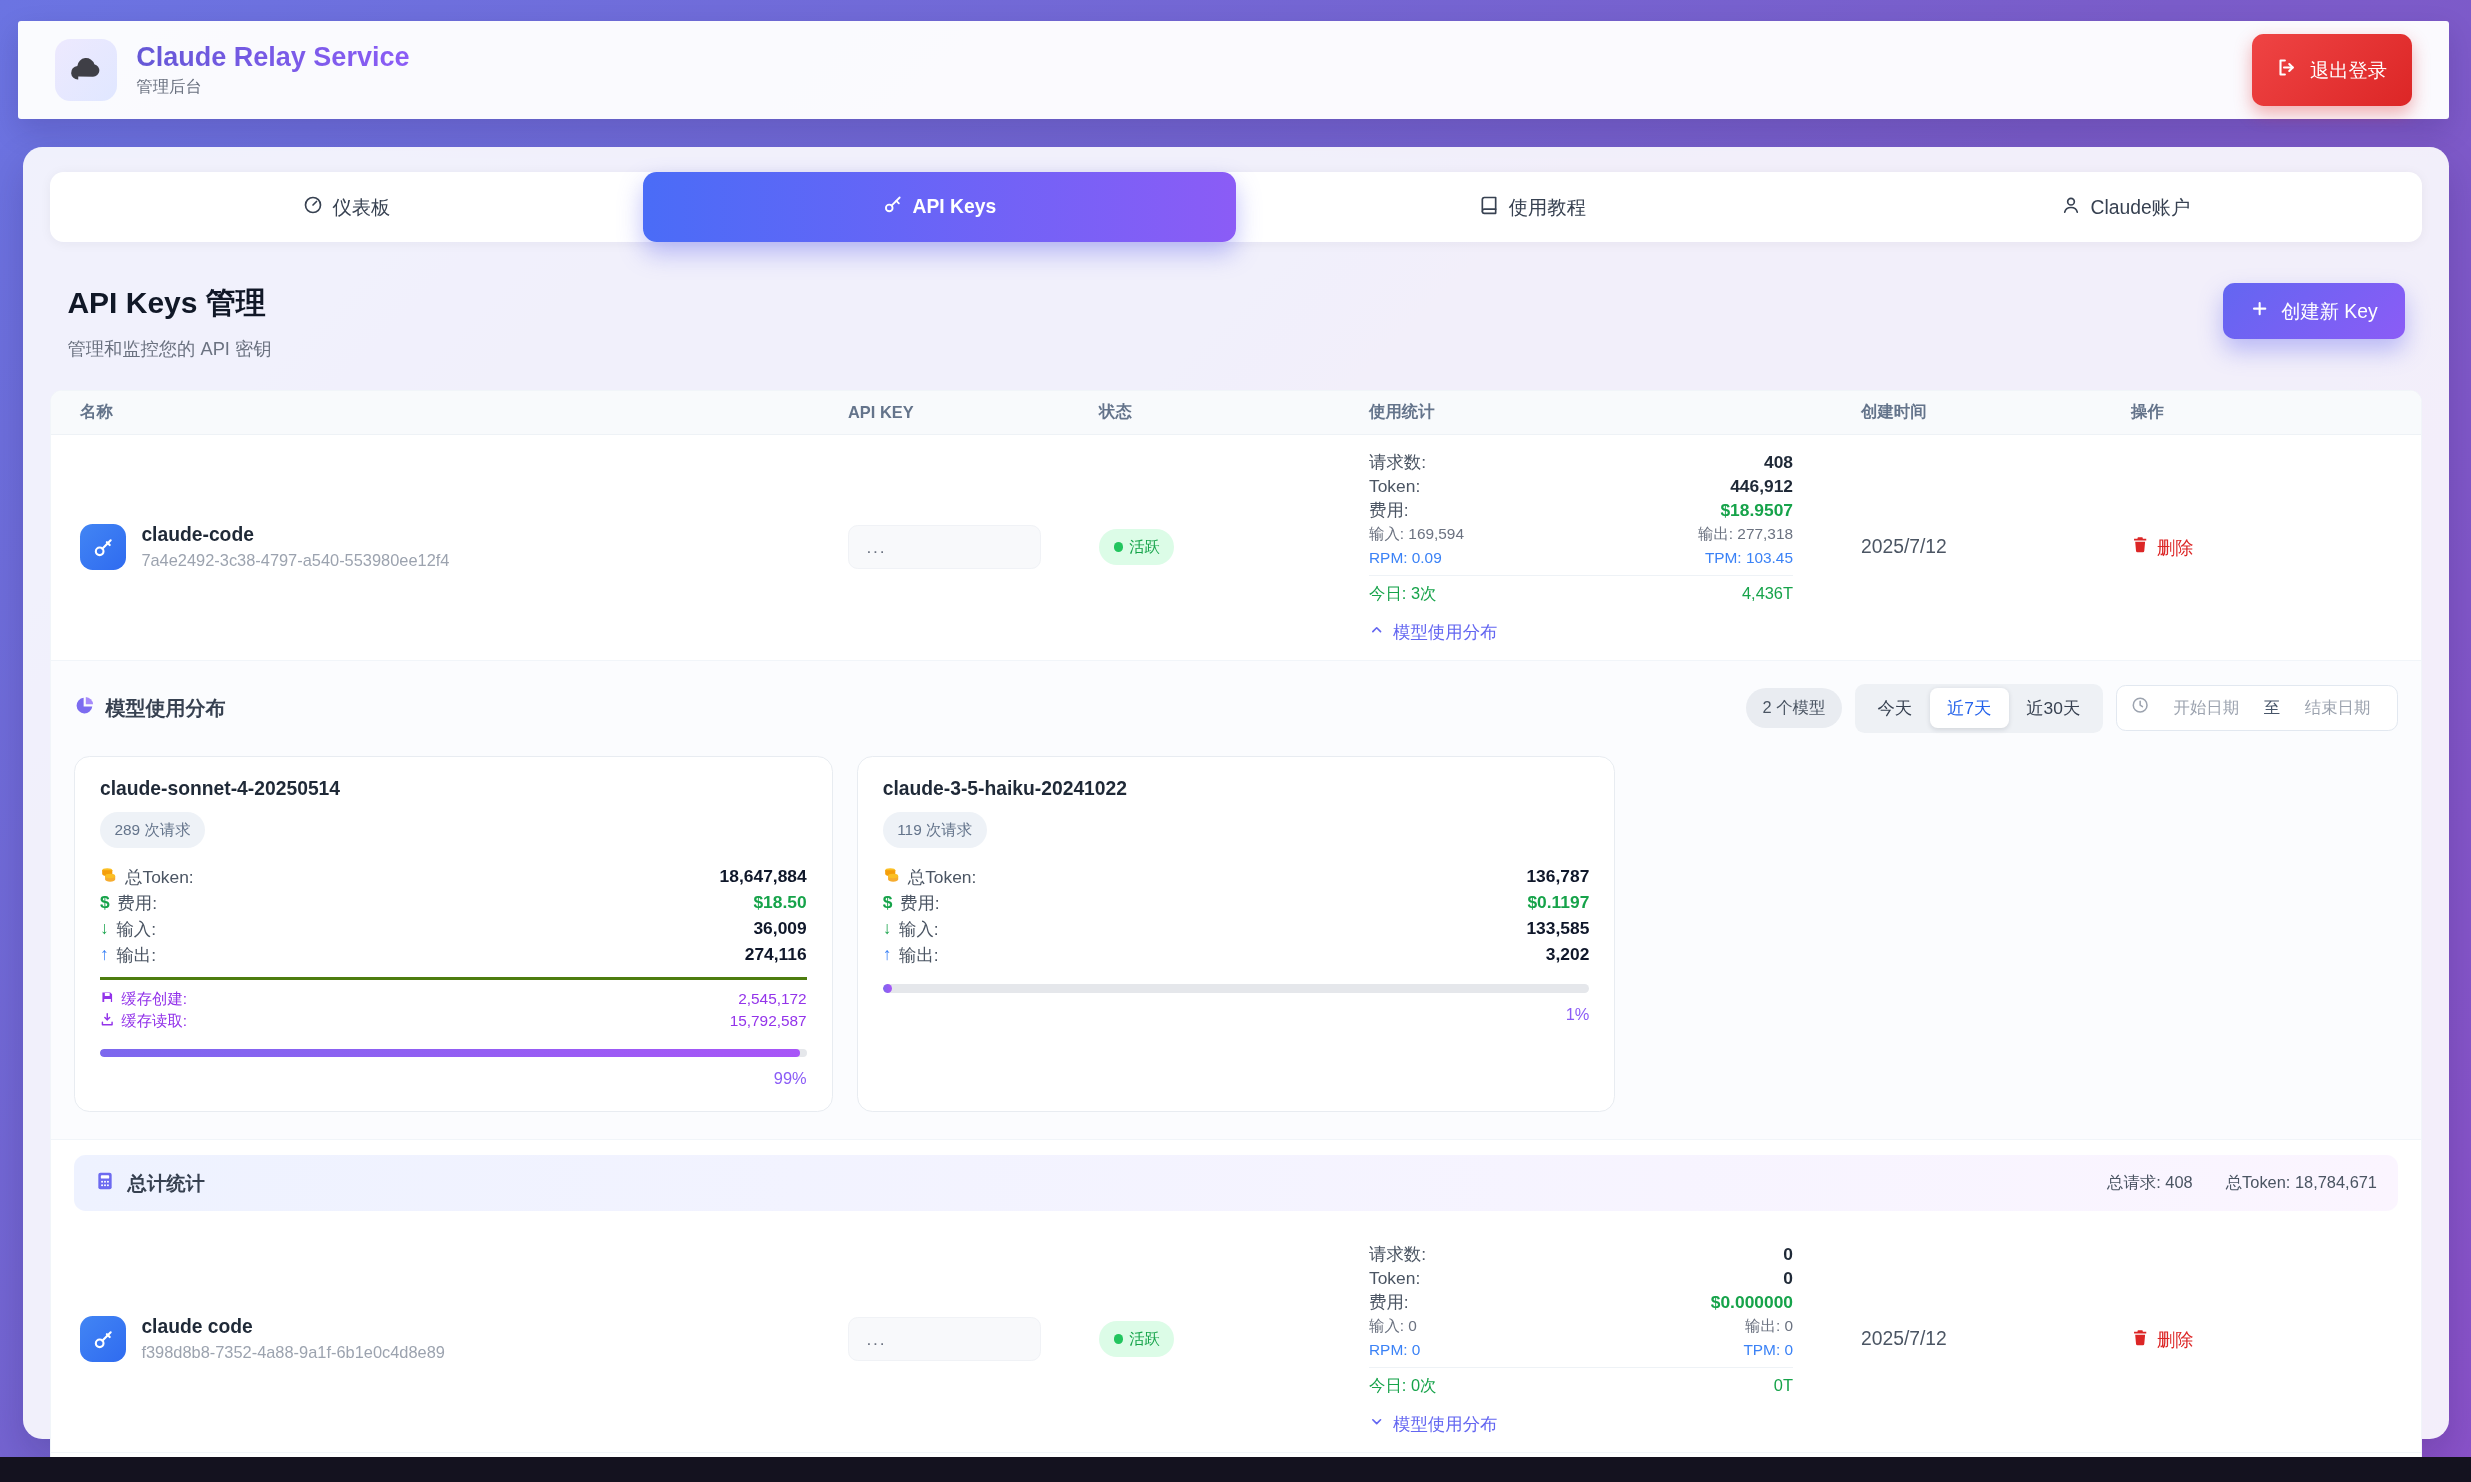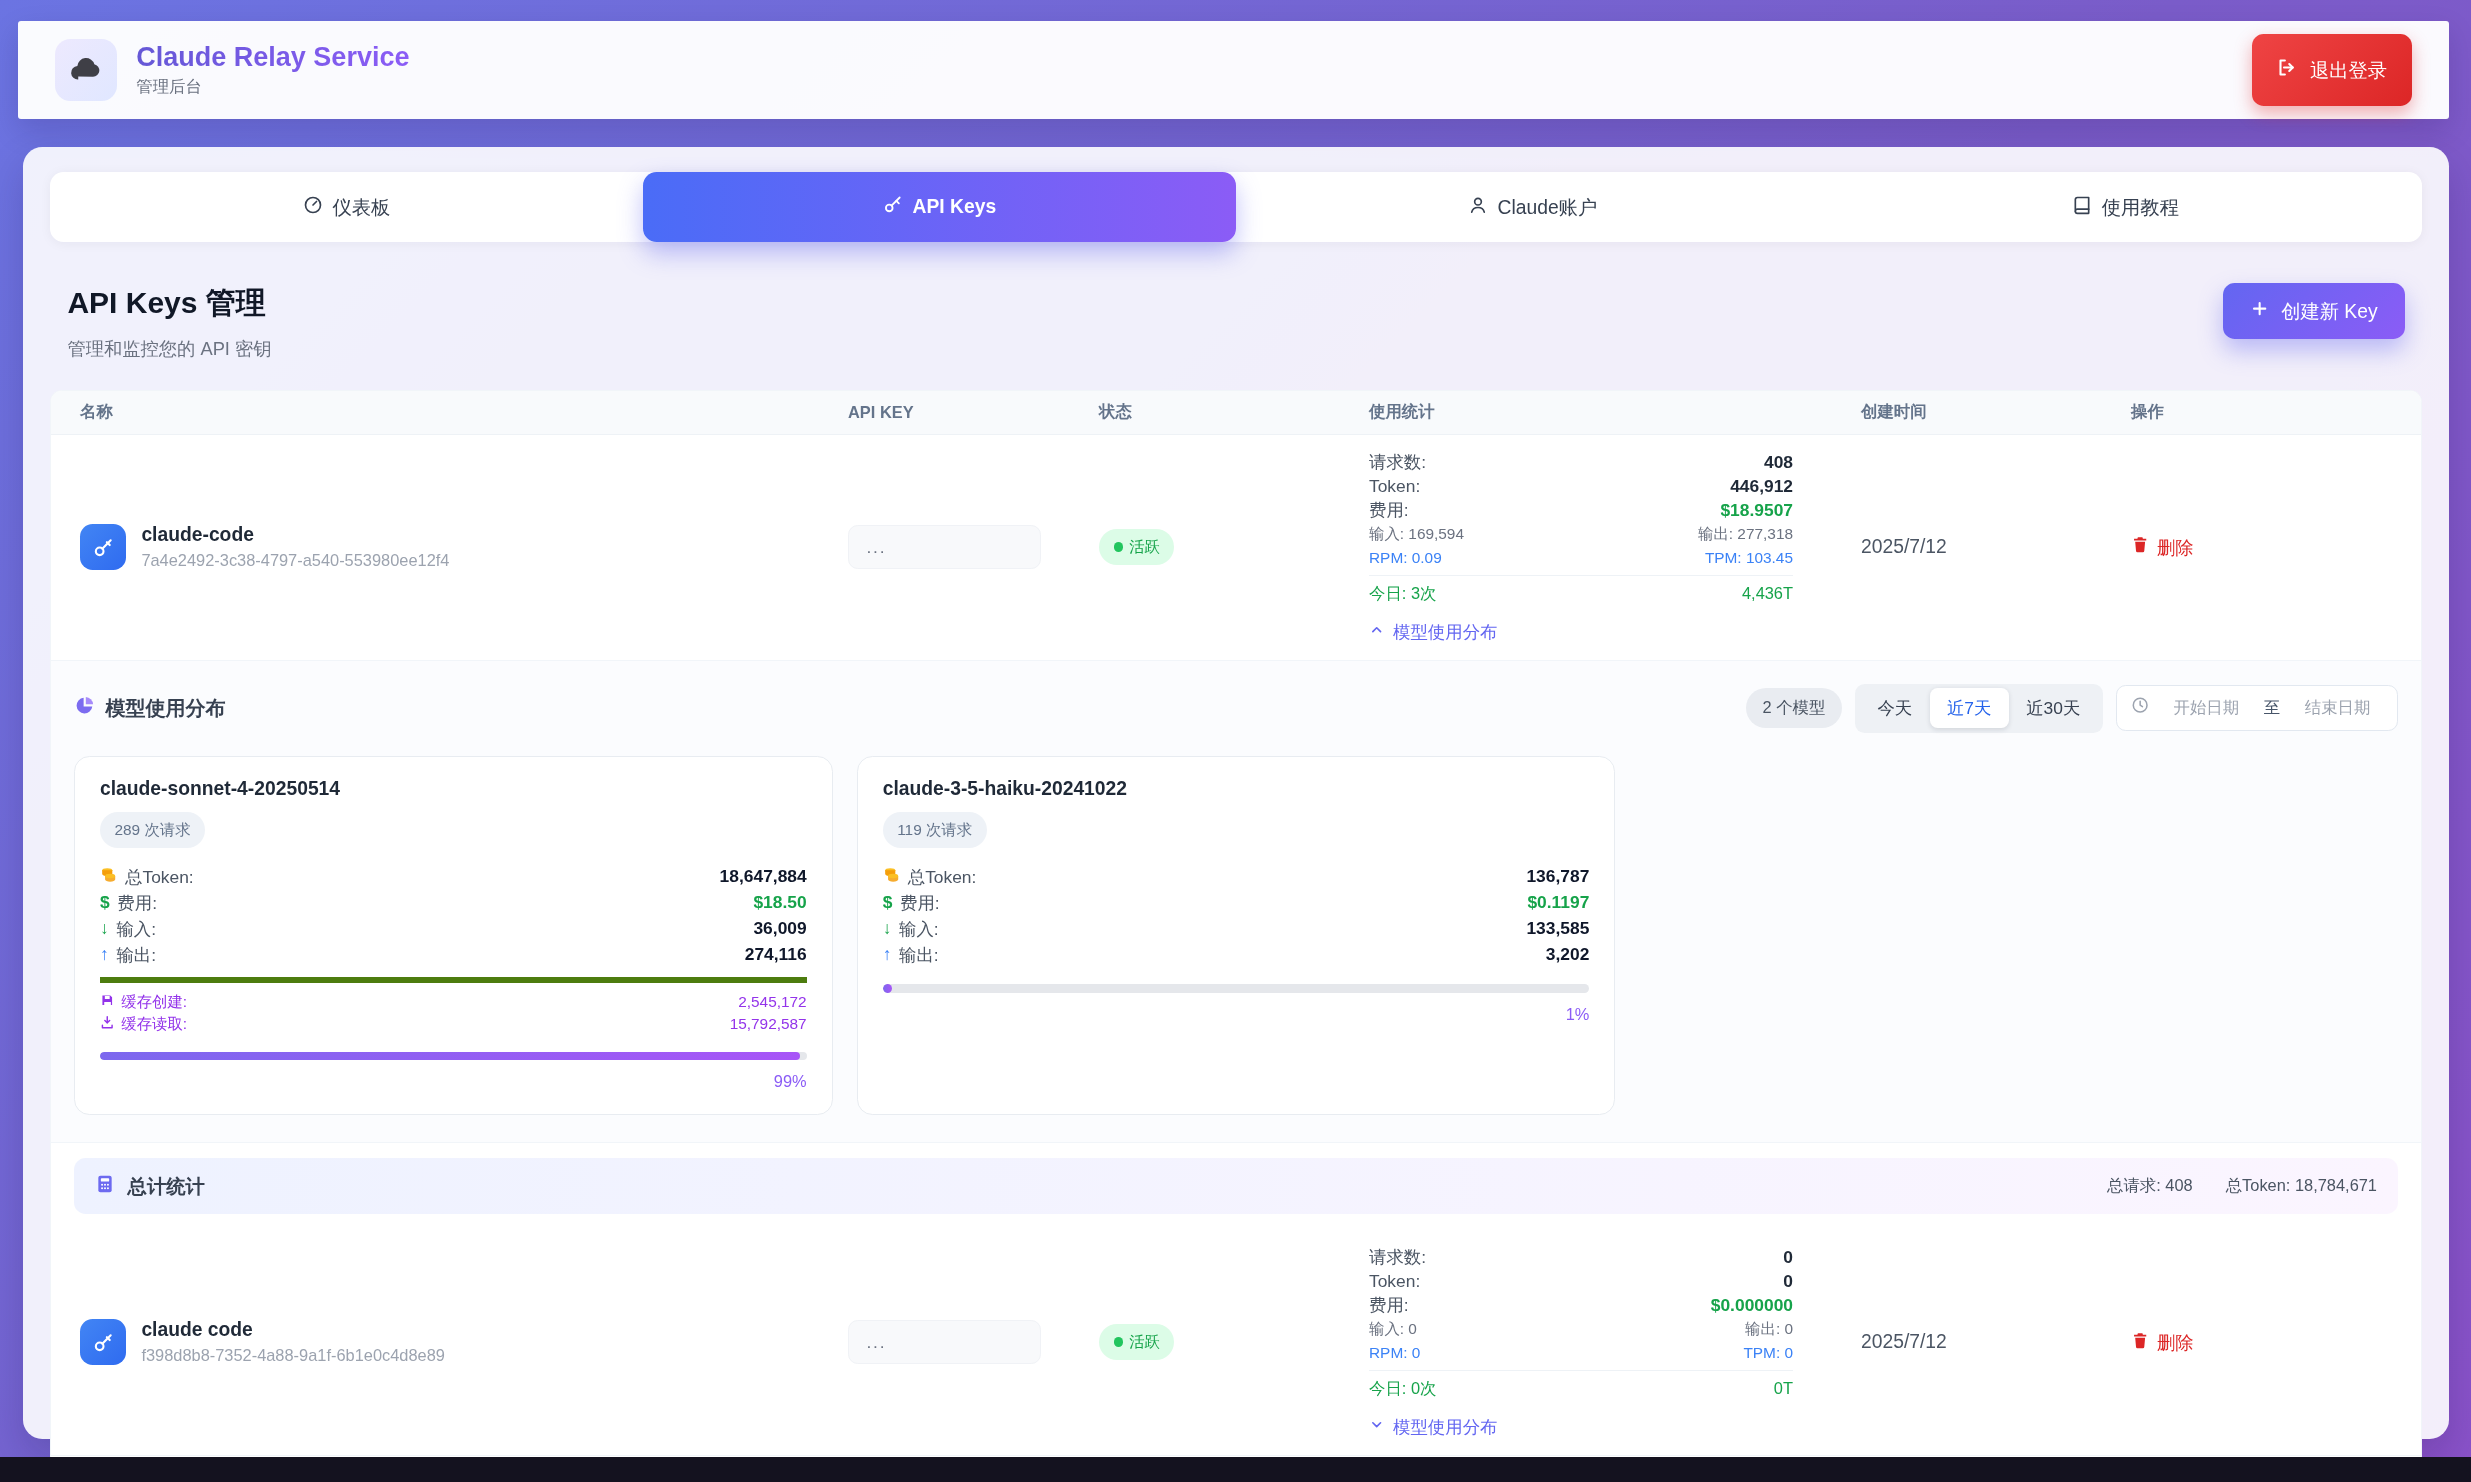--- a/index.html
+++ b/index.html
@@ -127,21 +127,21 @@
   .cards-grid { display:grid; grid-template-columns:repeat(3,1fr); gap:24px; }
   .model-card { background:#fff; border:1px solid #e8ecf1; border-radius:15.4px; padding:21px 25px 23px; }
   .mc-title { font-size:19.3px; color:#1f2937; font-weight:bold; margin-bottom:12.6px; }
   .mc-req { display:inline-block; background:#eef2f7; color:#64748b; font-size:15.4px; padding:7.7px 14.5px; border-radius:965px; margin-bottom:15.4px; }
   .mc-line { display:flex; justify-content:space-between; align-items:center; font-size:17.4px; color:#4b5563; height:26px; }
   .mc-line .lab { display:flex; align-items:center; gap:7.7px; }
   .mc-line .v { color:#0f172a; font-weight:bold; }
   .mc-line .v.green { color:#16a34a; }
   .arrow-g { color:#16a34a; font-size:17.4px; font-weight:bold; }
   .arrow-b { color:#3b82f6; font-size:17.4px; font-weight:bold; }
-  .mc-cache { border-top:6px solid #4d7c0f; margin-top:8.7px; padding-top:8.7px; }
+  .mc-cache { border-top:3px solid #4d7c0f; margin-top:8.7px; padding-top:8.7px; }
   .mc-cache-line { display:flex; justify-content:space-between; font-size:15.4px; color:#9333ea; line-height:22px; }
   .mc-cache-line .lab { display:flex; align-items:center; gap:6.8px; }
   .bar-track { height:8.7px; background:#e5e7eb; border-radius:965px; margin-top:16.4px; overflow:hidden; }
   .bar-fill { height:100%; border-radius:965px; background:linear-gradient(90deg,#7c68ee,#a855f7); }
   .pct { text-align:right; color:#8b5cf6; font-size:16.4px; margin-top:11.6px; }
 
   
   .totals-row {
     margin:15.4px 23px; background:linear-gradient(90deg,#eef2ff,#fbf5ff);
     border-radius:11.6px; height:56px; display:flex; align-items:center; justify-content:space-between;
@@ -196,35 +196,35 @@
         <svg width="20" height="20" viewBox="0 0 24 24" fill="none" stroke="#fff" stroke-width="2.2" stroke-linecap="round" stroke-linejoin="round">
             <circle cx="7.5" cy="15.5" r="4"></circle>
             <path d="M10.3 12.7L20 3"></path>
             <path d="M16 7l3 3"></path>
           </svg>
       </span>
       <span>API Keys</span>
     </div>
     <div class="tab">
       <span>
+        <svg width="20" height="20" viewBox="0 0 24 24" fill="none" stroke="#374151" stroke-width="2" stroke-linecap="round" stroke-linejoin="round">
+            <path d="M4 19.5A2.5 2.5 0 0 1 6.5 17H20V3H6.5A2.5 2.5 0 0 0 4 5.5v14z"></path>
+            <path d="M4 19.5A2.5 2.5 0 0 0 6.5 22H20v-5"></path>
+          </svg>
+      </span>
+      <span>使用教程</span>
+    </div>
+    <div class="tab">
+      <span>
         <svg width="20" height="20" viewBox="0 0 24 24" fill="none" stroke="#374151" stroke-width="2" stroke-linecap="round">
             <circle cx="12" cy="8" r="4"></circle>
             <path d="M4.5 20.5c.8-3.6 3.9-5.5 7.5-5.5s6.7 1.9 7.5 5.5"></path>
           </svg>
       </span>
       <span>Claude账户</span>
-    </div>
-    <div class="tab">
-      <span>
-        <svg width="20" height="20" viewBox="0 0 24 24" fill="none" stroke="#374151" stroke-width="2" stroke-linecap="round" stroke-linejoin="round">
-            <path d="M4 19.5A2.5 2.5 0 0 1 6.5 17H20V3H6.5A2.5 2.5 0 0 0 4 5.5v14z"></path>
-            <path d="M4 19.5A2.5 2.5 0 0 0 6.5 22H20v-5"></path>
-          </svg>
-      </span>
-      <span>使用教程</span>
     </div>
   </div>
 
   <div class="page-head">
     <div>
       <div class="page-title">API Keys 管理</div>
       <div class="page-sub">管理和监控您的 API 密钥</div>
     </div>
     <button class="create-btn">
       <span>

